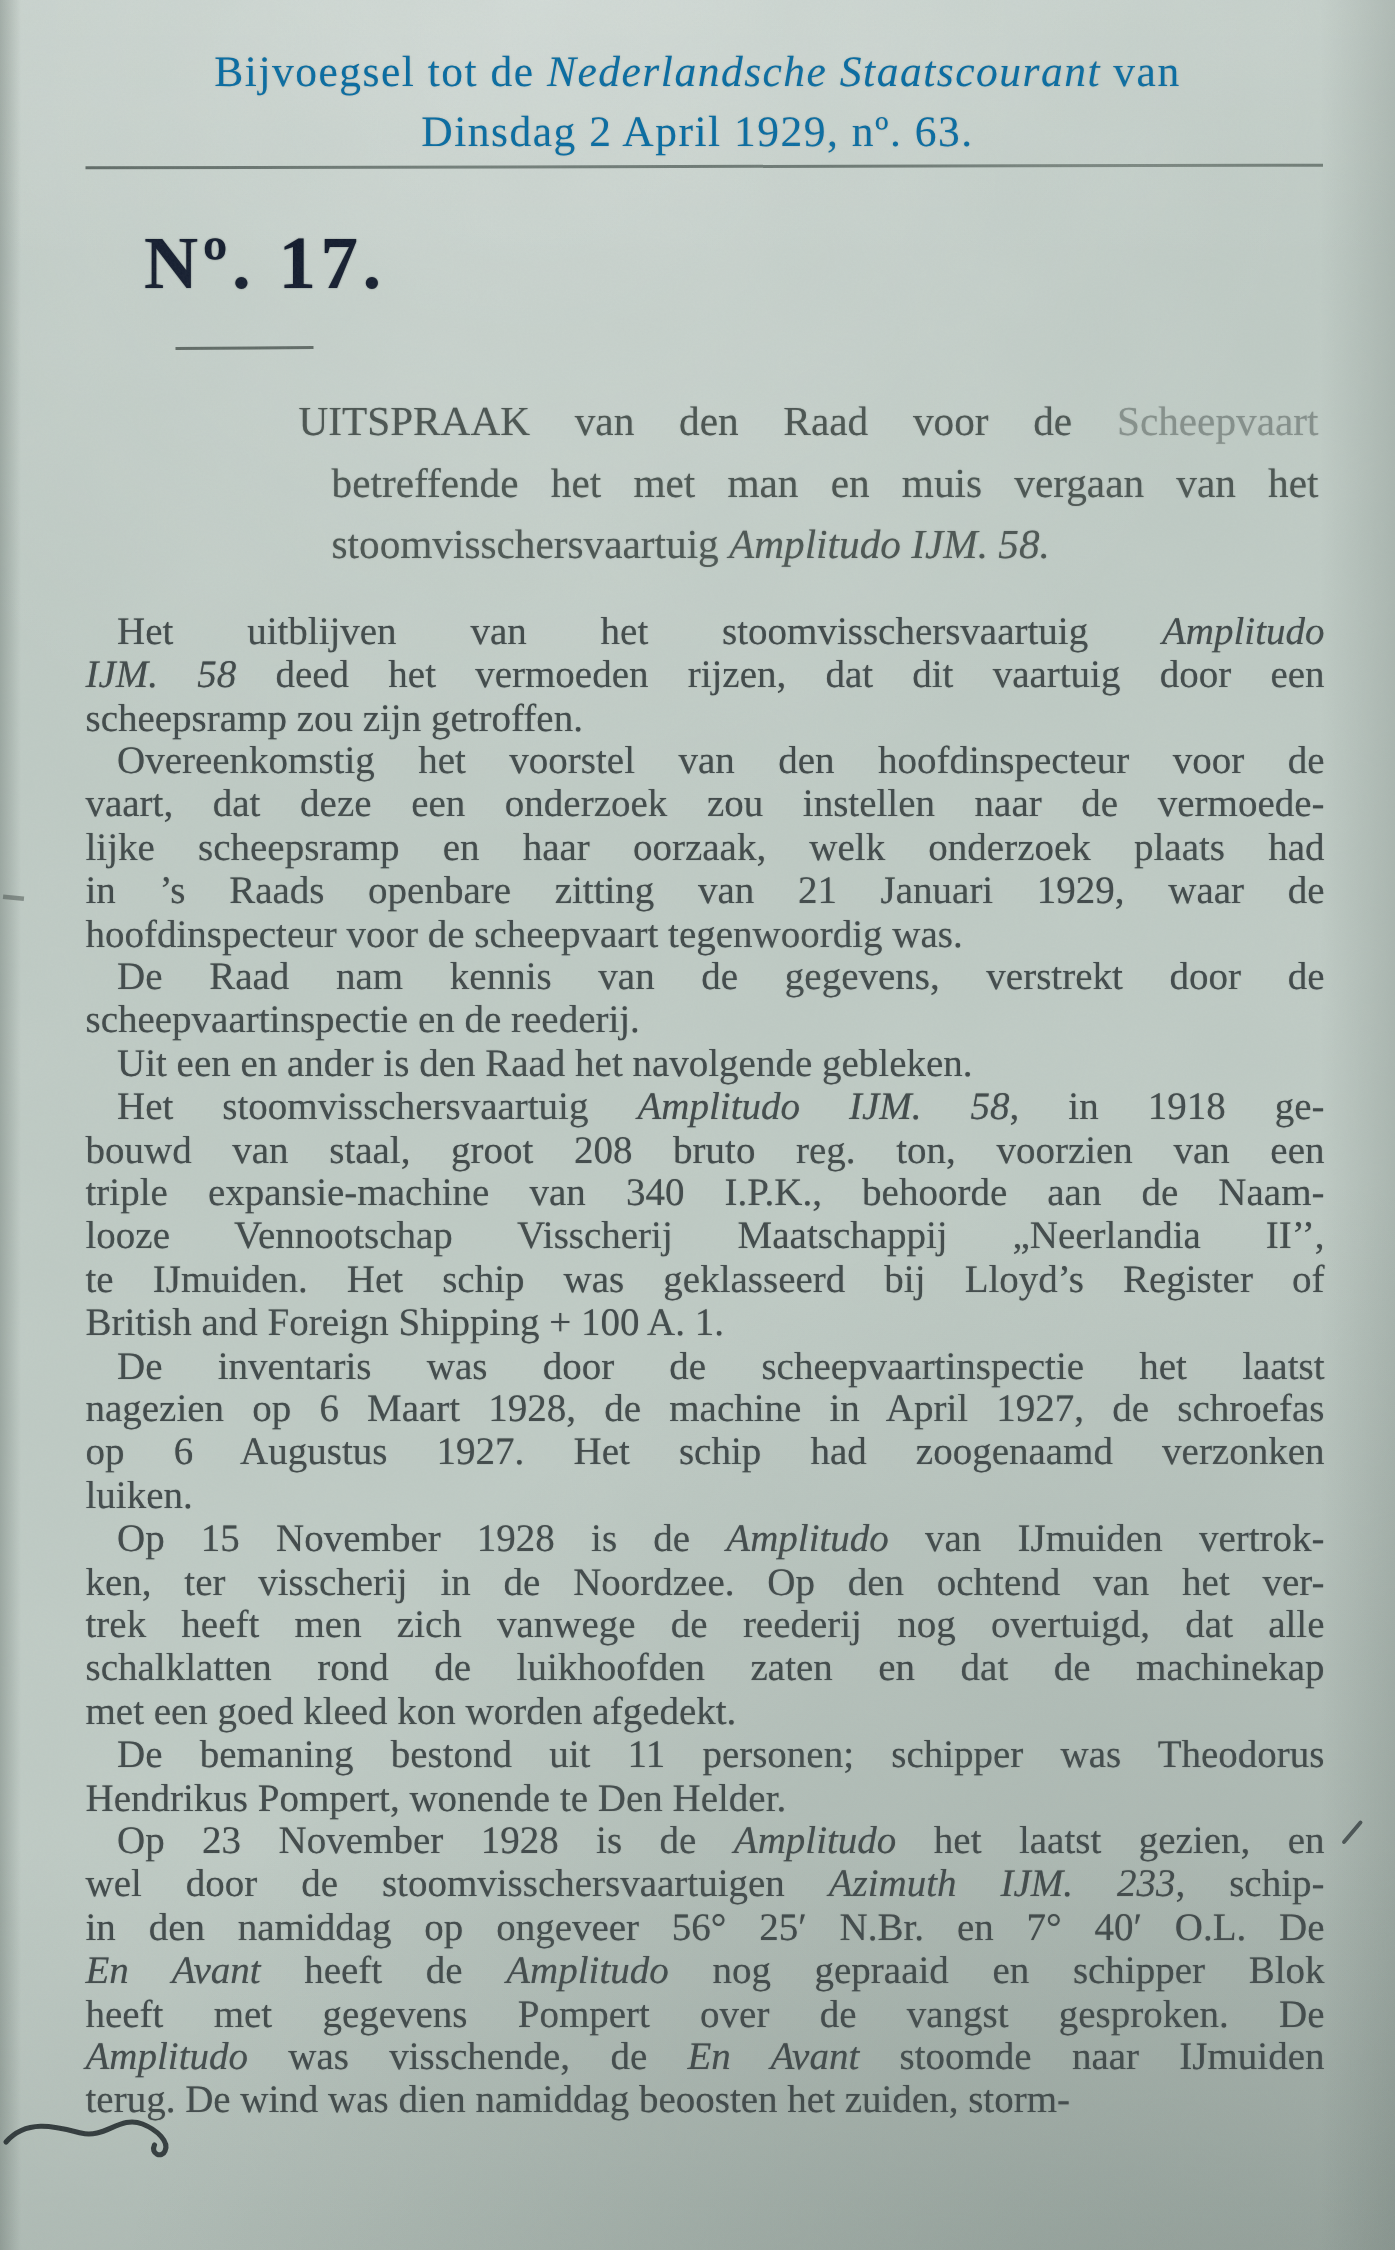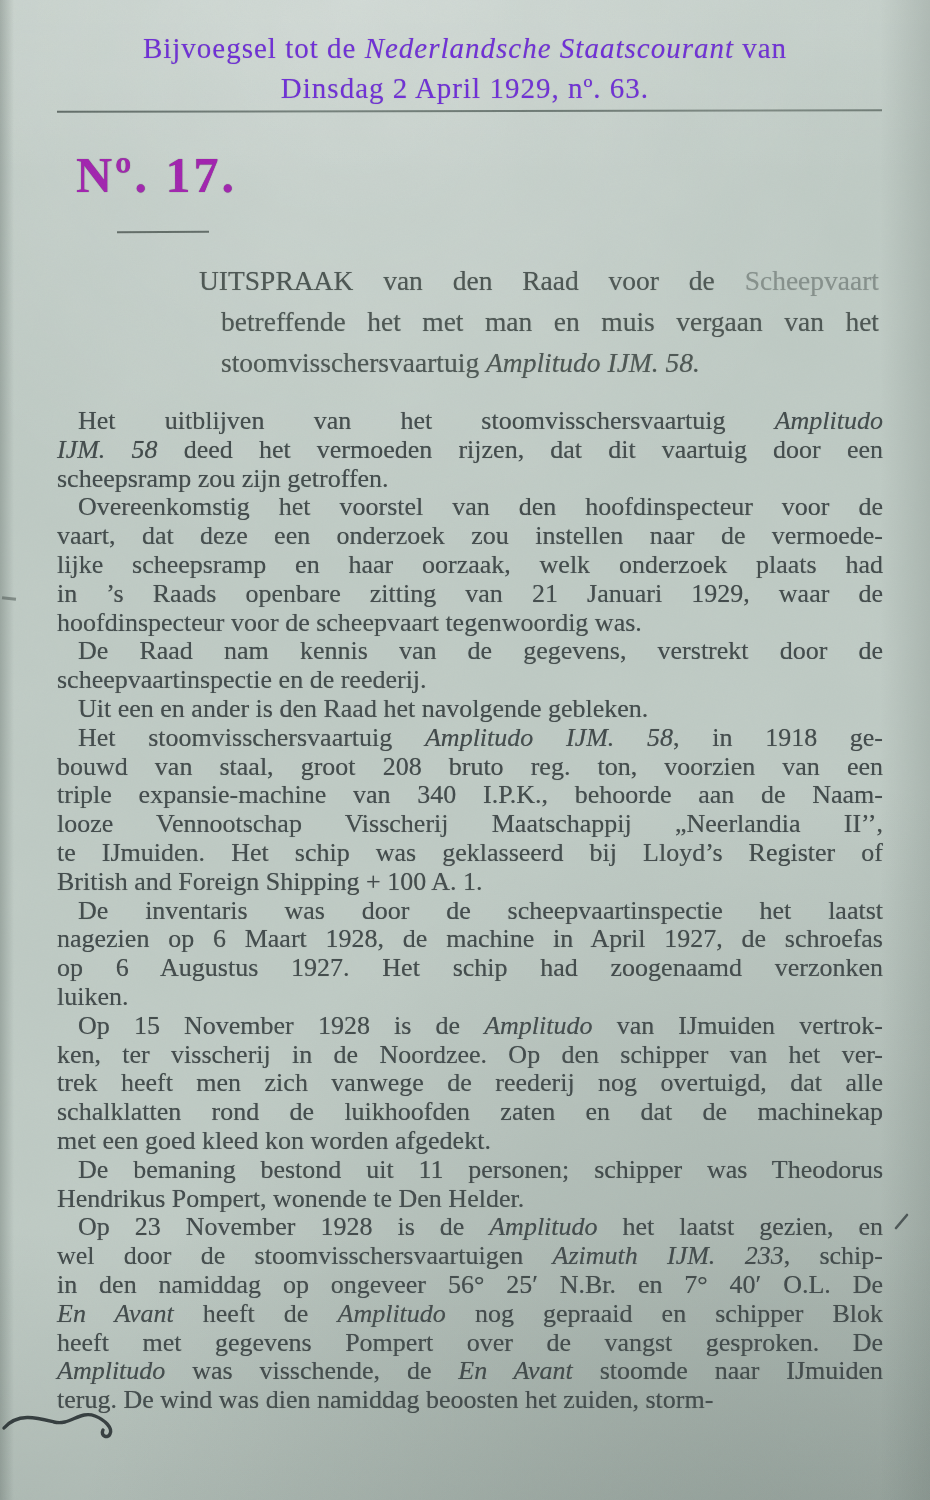--- a/index.html
+++ b/index.html
@@ -19,37 +19,37 @@
       radial-gradient(150% 120% at 88% 118%, rgba(50,64,58,.30) 0%, rgba(50,64,58,0) 55%),
       linear-gradient(180deg, rgba(255,255,255,.10) 0%, rgba(255,255,255,0) 12%, rgba(255,255,255,0) 82%, rgba(70,84,77,.14) 100%);
   }
   #grain-svg{z-index:5;opacity:.55;}
   #content{position:absolute;inset:0;z-index:3;}
 
   
   #masthead{
     position:absolute;top:28px;left:0;width:100%;
     text-align:center;font-size:29px;line-height:40px;
-    color:#6d28d9;letter-spacing:1px;
+    color:#0369a1;letter-spacing:1px;
     text-shadow:0 0 1px rgba(109,120,118,.5);
   }
   #masthead .it{font-style:italic;}
 
   
   #masthead-rule{
     position:absolute;top:110px;left:57px;width:825px;height:2px;
     background:linear-gradient(90deg,#45504c 0%,#5c6863 30%,#525e59 60%,#6a756f 85%,#59655f 100%);
     opacity:.8;transform:rotate(-.12deg);
   }
 
   
   #issue-label{
-    position:absolute;top:146px;left:76px;
+    position:absolute;top:146px;left:96px;
     font-size:50px;font-weight:700;letter-spacing:3px;
-    color:#a21caf;text-shadow:0 0 1px rgba(20,26,28,.6);
+    color:#0f172a;text-shadow:0 0 1px rgba(20,26,28,.6);
   }
   #issue-underline{
     position:absolute;top:231px;left:117px;width:92px;height:2px;
     background:#3c4542;opacity:.75;transform:rotate(-.4deg);
   }
 
   
   #verdict-heading{
     position:absolute;top:260px;left:199px;width:680px;
     font-size:27.5px;line-height:41px;color:#49524f;
@@ -143,21 +143,21 @@
         <div class="line last"><span>British and Foreign Shipping + 100 A. 1.</span></div>
       </div>
       <div class="para">
         <div class="line first"><span>De inventaris was door de scheepvaartinspectie het laatst</span></div>
         <div class="line"><span>nagezien op 6 Maart 1928, de machine in April 1927, de schroefas</span></div>
         <div class="line"><span>op 6 Augustus 1927. Het schip had zoogenaamd verzonken</span></div>
         <div class="line last"><span>luiken.</span></div>
       </div>
       <div class="para">
         <div class="line first"><span>Op 15 November 1928 is de </span><span class="it">Amplitudo</span><span> van IJmuiden vertrok-</span></div>
-        <div class="line"><span>ken, ter visscherij in de Noordzee. Op den schipper van het ver-</span></div>
+        <div class="line"><span>ken, ter visscherij in de Noordzee. Op den ochtend van het ver-</span></div>
         <div class="line"><span>trek heeft men zich vanwege de reederij nog overtuigd, dat alle</span></div>
         <div class="line"><span>schalklatten rond de luikhoofden zaten en dat de machinekap</span></div>
         <div class="line last"><span>met een goed kleed kon worden afgedekt.</span></div>
       </div>
       <div class="para">
         <div class="line first"><span>De bemaning bestond uit 11 personen; schipper was Theodorus</span></div>
         <div class="line last"><span>Hendrikus Pompert, wonende te Den Helder.</span></div>
       </div>
       <div class="para">
         <div class="line first"><span>Op 23 November 1928 is de </span><span class="it">Amplitudo</span><span> het laatst gezien, en</span></div>

